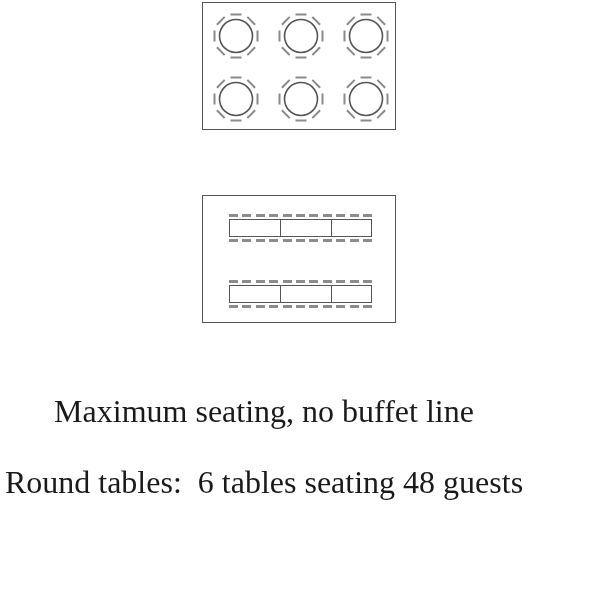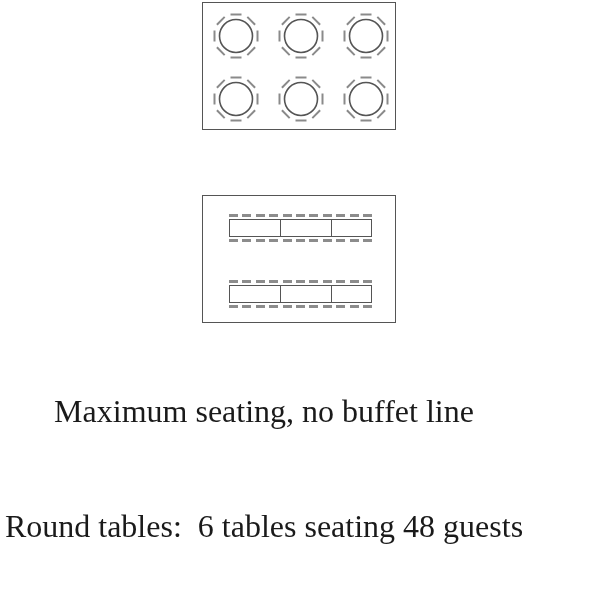--- a/index.html
+++ b/index.html
@@ -54,21 +54,21 @@
     position: absolute;
     left: 0;
     width: 528px;
     text-align: center;
     font-size: 32px;
     color: #1a1a1a;
     white-space: pre;
     line-height: 1.1;
   }
   #caption-1 { top: 394px; }
-  #caption-2 { top: 465px; margin-top: 44px; }
+  #caption-2 { top: 465px; }
   #caption-3 { top: 536px; }
 </style>
 </head>
 <body>
 
 <div class="canvas">
   <div class="room" id="round-room">
       <svg width="56" height="56" class="round-table" style="left: 5px; top: 5px;">
         <circle cx="28" cy="28" r="16.5" fill="#ffffff" stroke="#555555" stroke-width="1.6"></circle>
         <line x1="22.5" y1="6.5" x2="33.5" y2="6.5" stroke="#8a8a8a" stroke-width="2" transform="rotate(0 28 28)"></line>

